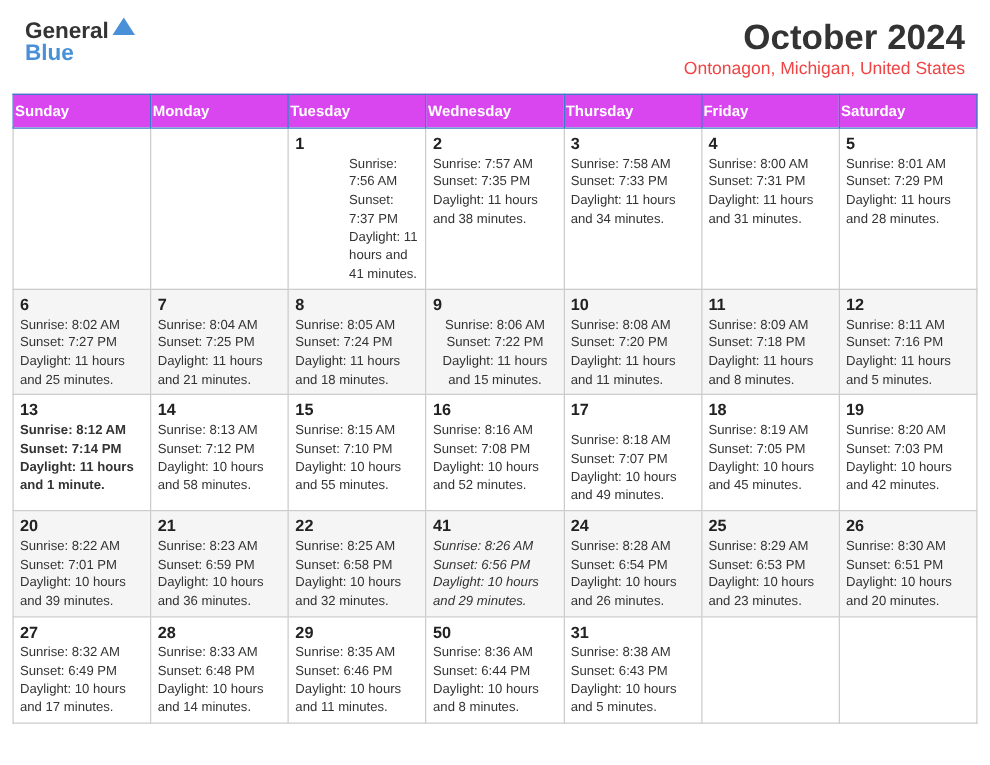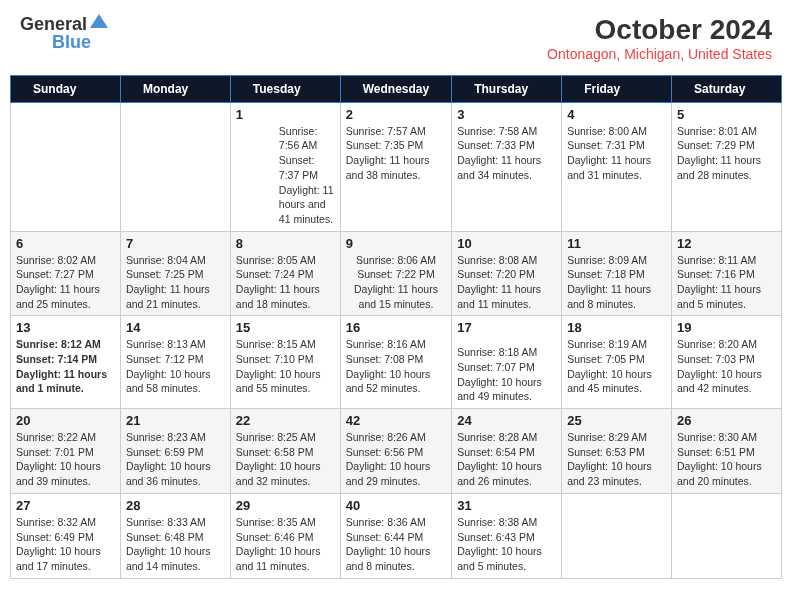--- a/index.html
+++ b/index.html
@@ -27,44 +27,43 @@
       font-size: 18px;
       font-weight: bold;
       color: #333;
       line-height: 1;
     }
     .logo-blue {
       font-size: 18px;
       font-weight: bold;
       color: #4a90d9;
       line-height: 1;
-      margin-left: 32px;
     }
     .title-block {
       text-align: right;
     }
     .month-title {
       font-size: 28px;
       font-weight: bold;
       color: #333;
       line-height: 1.1;
     }
     .location {
       font-size: 14px;
       color: #ef4444;
     }
     .calendar {
       width: 100%;
       border-collapse: collapse;
       font-size: 11px;
     }
     .calendar th {
-      background: #0f172a;
+      background: #d946ef;
       color: #fff;
-      padding: 6px 22px;
+      padding: 6px 1px;
       text-align: left;
       font-size: 12px;
       font-weight: bold;
       border: 1px solid #3a7bc8;
     }
     .calendar td {
       border: 1px solid #ccc;
       vertical-align: top;
       padding: 4px 5px;
       height: 80px;
@@ -257,22 +256,22 @@
 Sunset: 6:59 PM
 Daylight: 10 hours and 36 minutes.</div>
         </td>
         <td>
           <span class="day-number">22</span>
           <div class="day-info" style="white-space: pre-line;">Sunrise: 8:25 AM
 Sunset: 6:58 PM
 Daylight: 10 hours and 32 minutes.</div>
         </td>
         <td>
-          <span class="day-number">42</span>
-          <div class="day-info" style="white-space: pre-line;">Sunrise: 8:26 AM
+          <span class="day-number">41</span>
+          <div class="day-info" style="white-space: pre-line; font-style: italic;">Sunrise: 8:26 AM
 Sunset: 6:56 PM
 Daylight: 10 hours and 29 minutes.</div>
         </td>
         <td>
           <span class="day-number">24</span>
           <div class="day-info" style="white-space: pre-line;">Sunrise: 8:28 AM
 Sunset: 6:54 PM
 Daylight: 10 hours and 26 minutes.</div>
         </td>
         <td>
@@ -301,21 +300,21 @@
 Sunset: 6:48 PM
 Daylight: 10 hours and 14 minutes.</div>
         </td>
         <td>
           <span class="day-number">29</span>
           <div class="day-info" style="white-space: pre-line;">Sunrise: 8:35 AM
 Sunset: 6:46 PM
 Daylight: 10 hours and 11 minutes.</div>
         </td>
         <td>
-          <span class="day-number">40</span>
+          <span class="day-number">50</span>
           <div class="day-info" style="white-space: pre-line;">Sunrise: 8:36 AM
 Sunset: 6:44 PM
 Daylight: 10 hours and 8 minutes.</div>
         </td>
         <td>
           <span class="day-number">31</span>
           <div class="day-info" style="white-space: pre-line;">Sunrise: 8:38 AM
 Sunset: 6:43 PM
 Daylight: 10 hours and 5 minutes.</div>
         </td>

